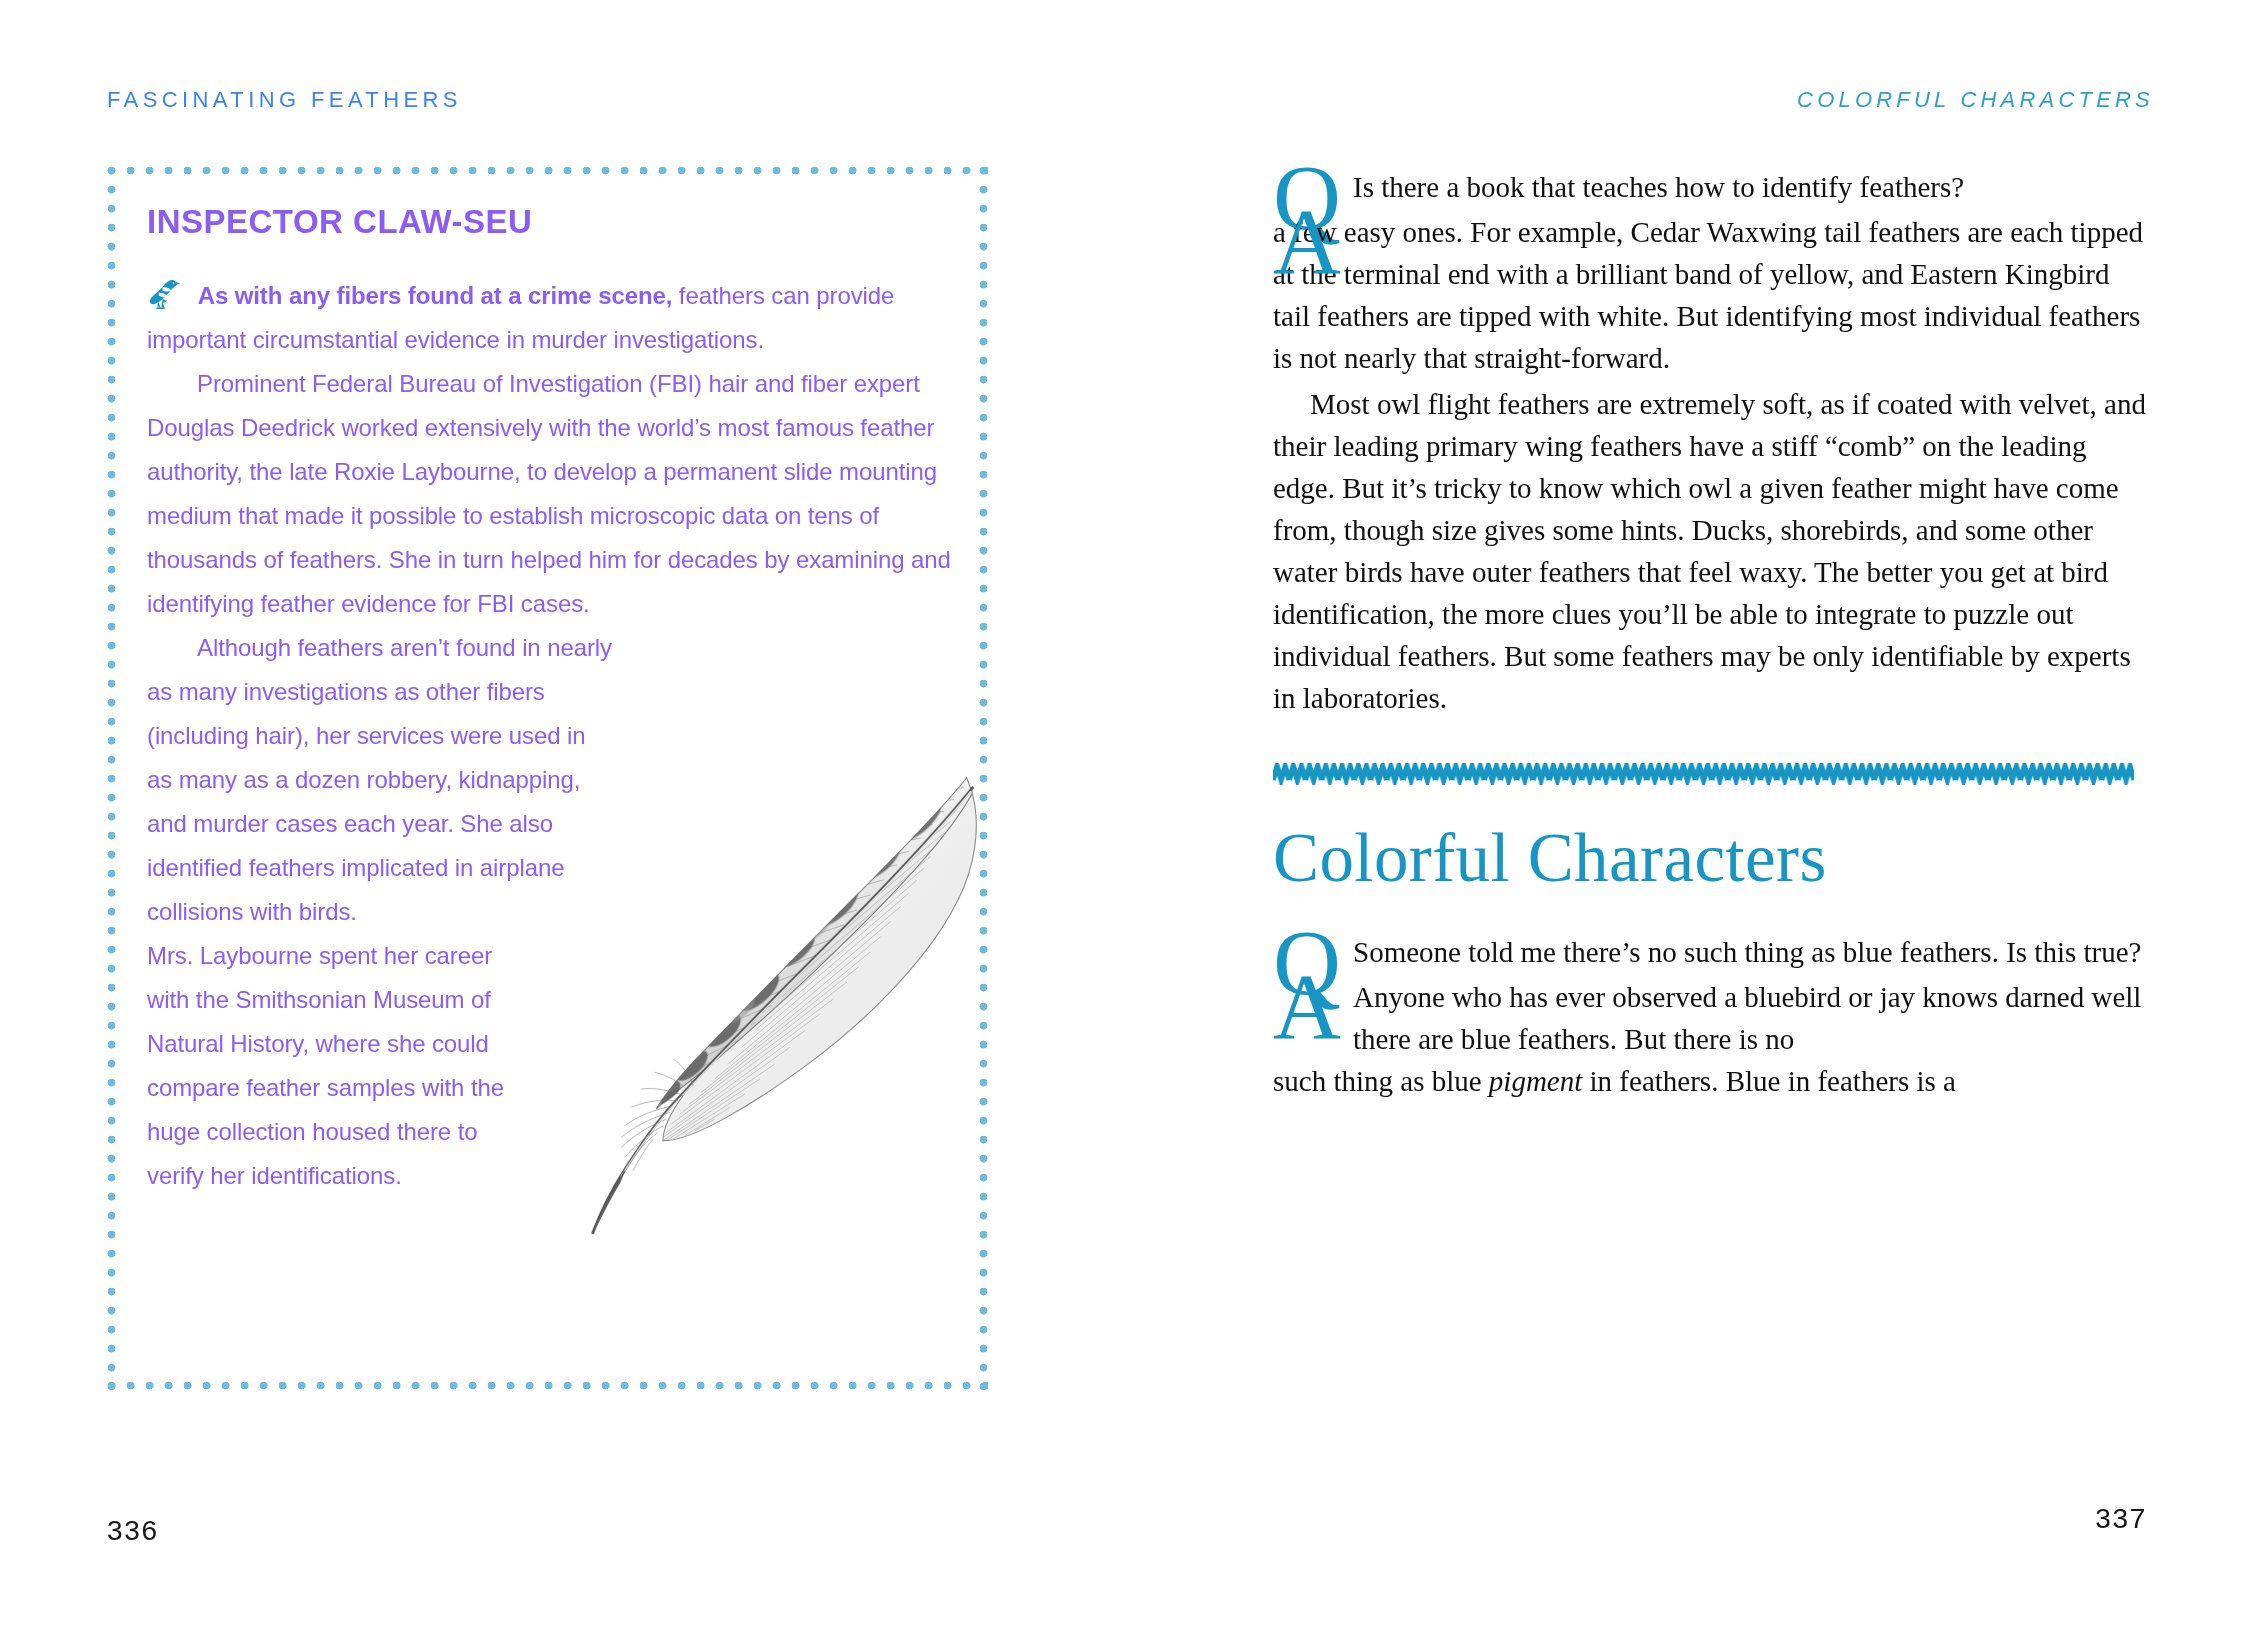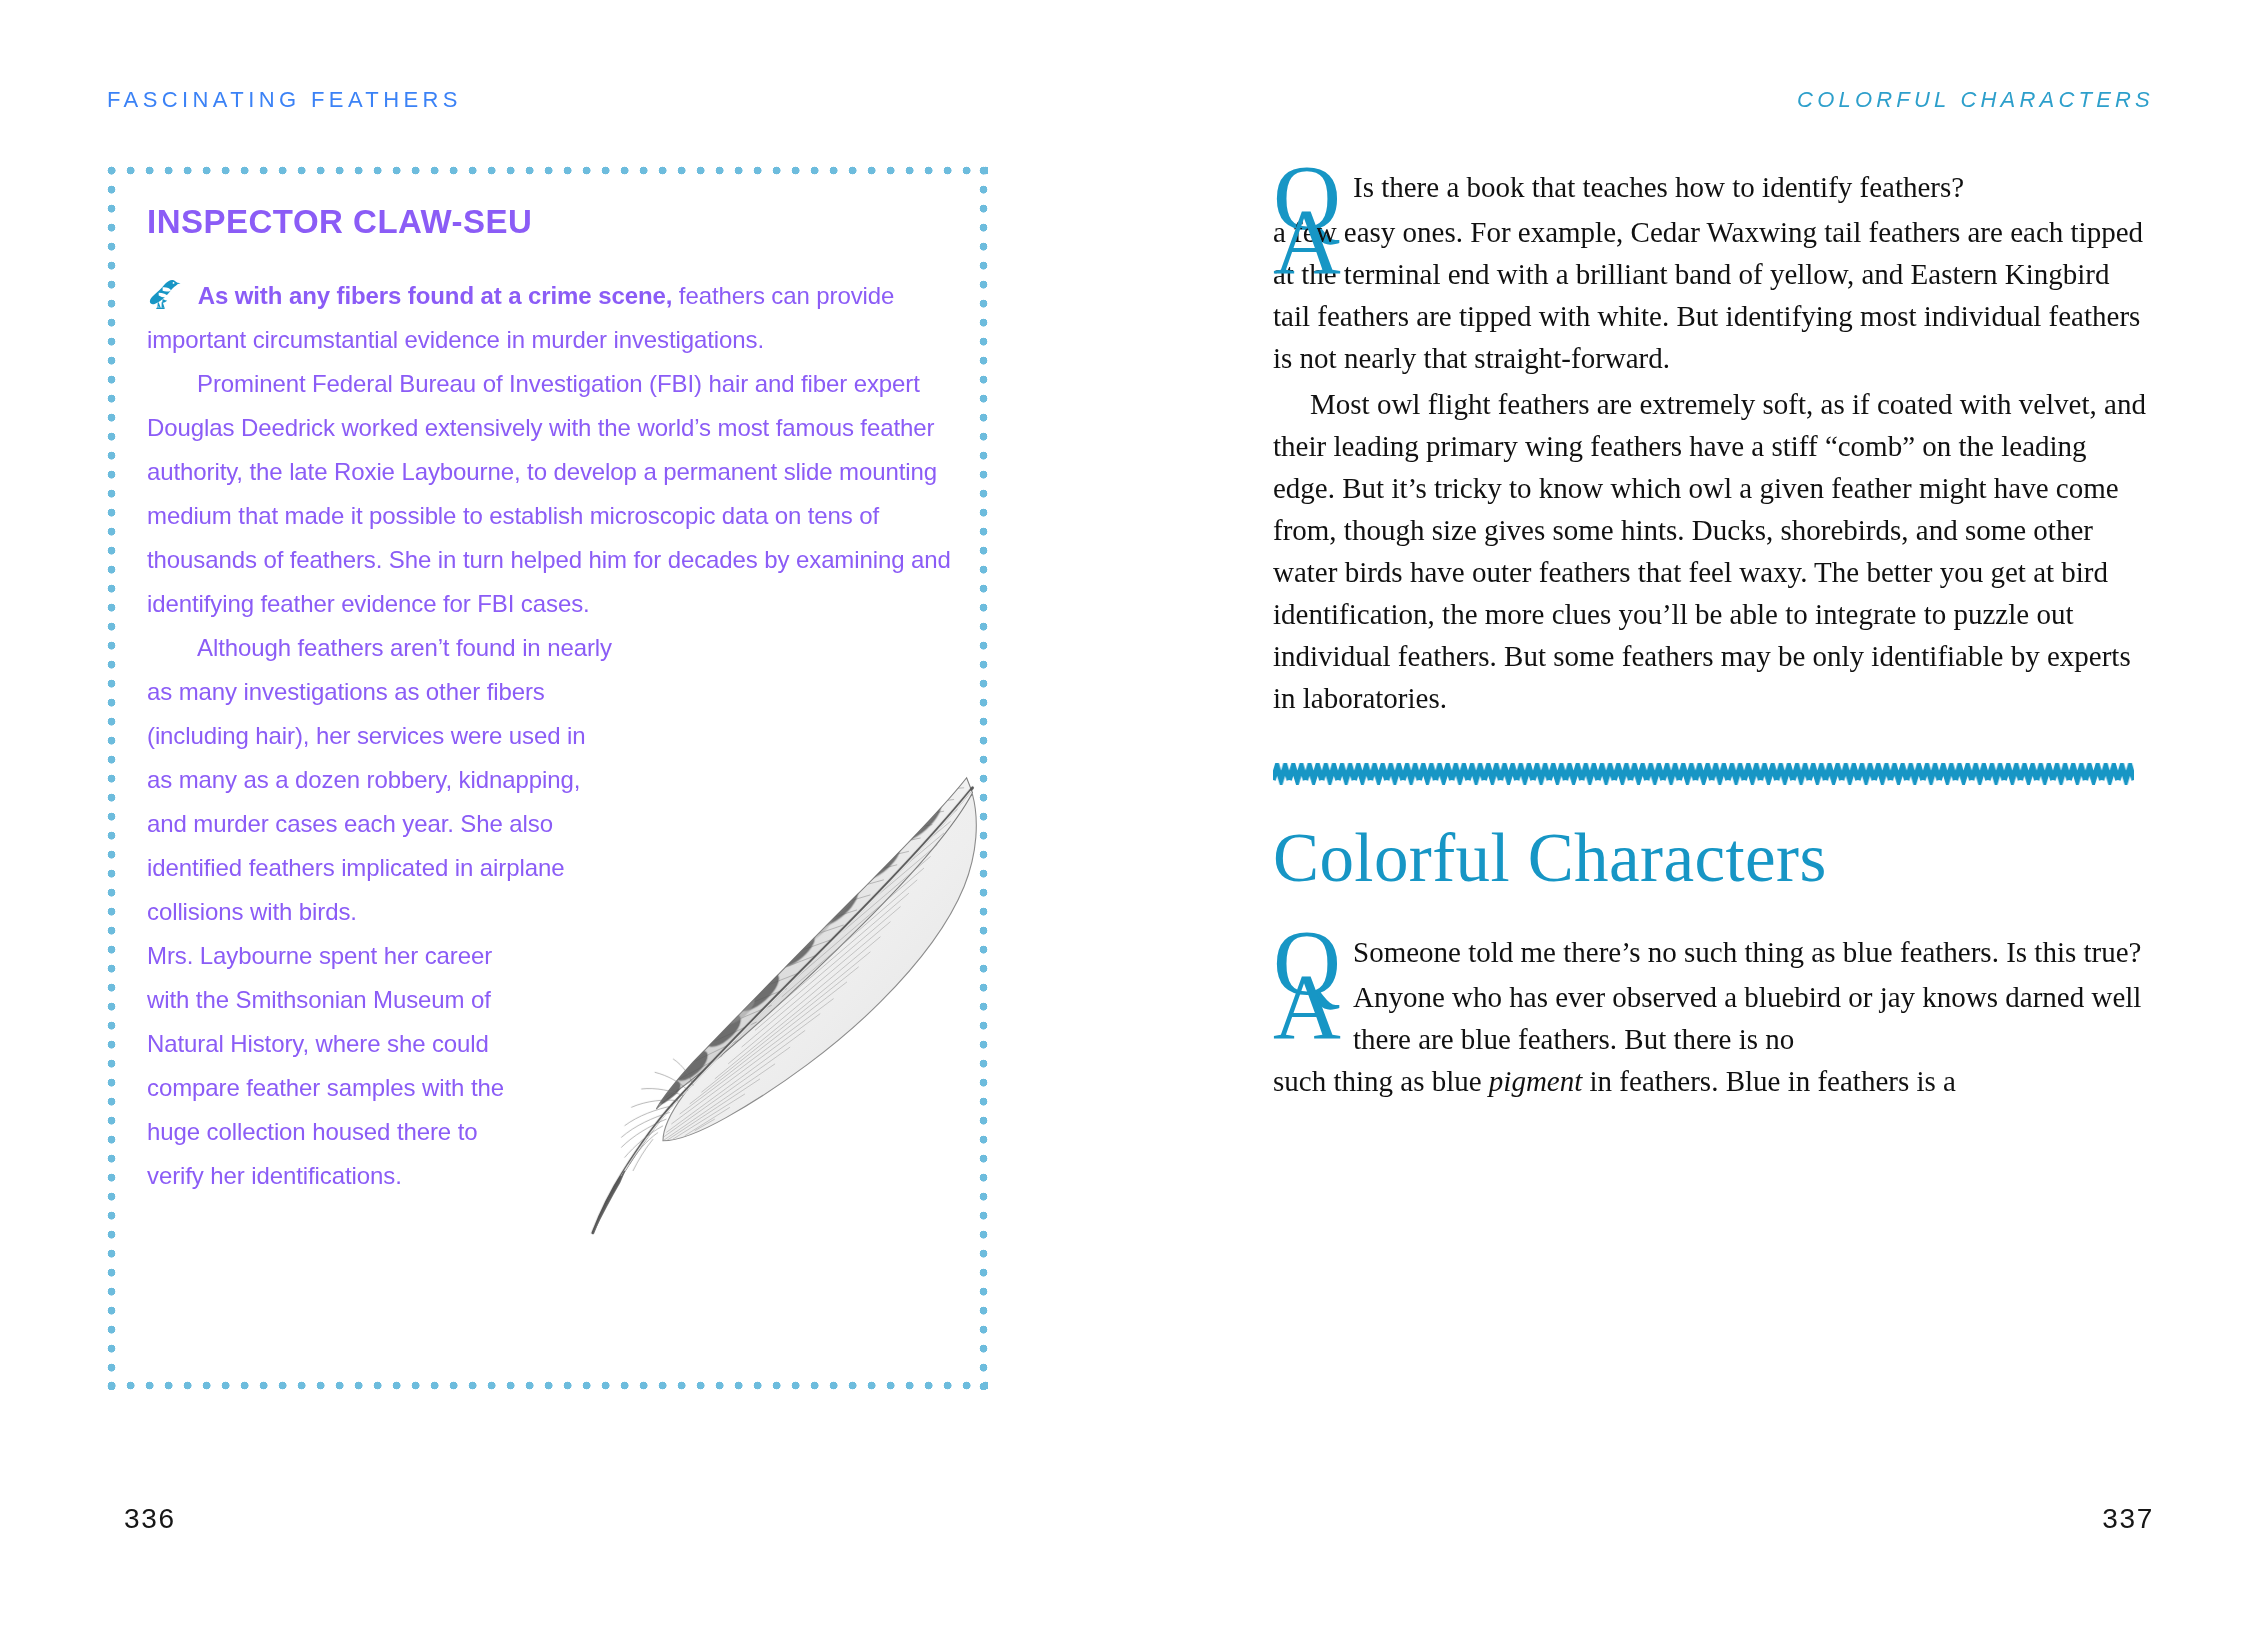--- a/index.html
+++ b/index.html
@@ -43,22 +43,22 @@
 
   
   .folio {
     position: absolute;
     top: 1503px;
     font-family: "Liberation Sans", sans-serif;
     font-size: 28px;
     letter-spacing: 1.7px;
     color: #161616;
   }
-  .folio.left  { left: 124px; }
-  .folio.right { right: 107px; }
+  .folio.left  { left: 107px; margin-top: 12px; }
+  .folio.right { right: 114px; }
 
   
   .sidebar-box {
     position: absolute;
     left: 107px;
     top: 166px;
     width: 881px;
     height: 1224px;
     box-sizing: border-box;
   }

